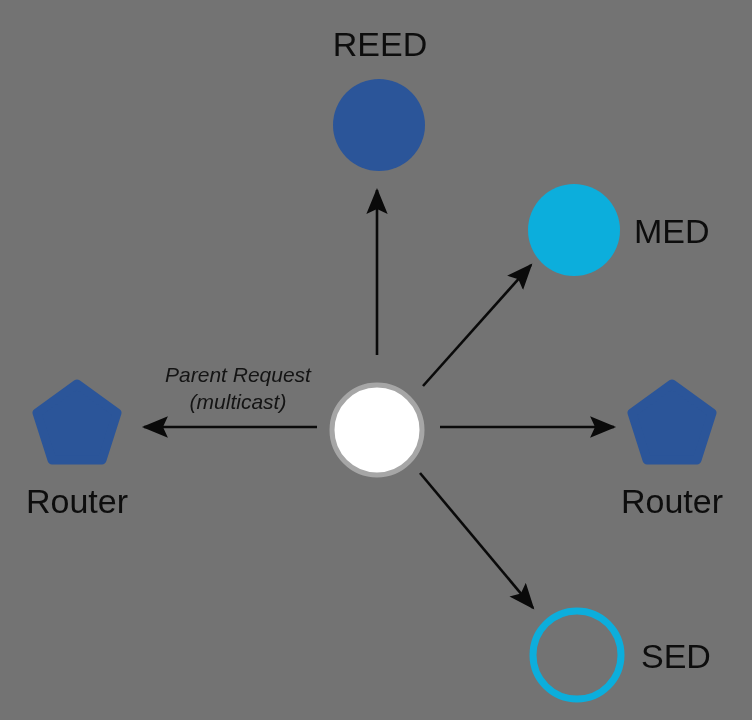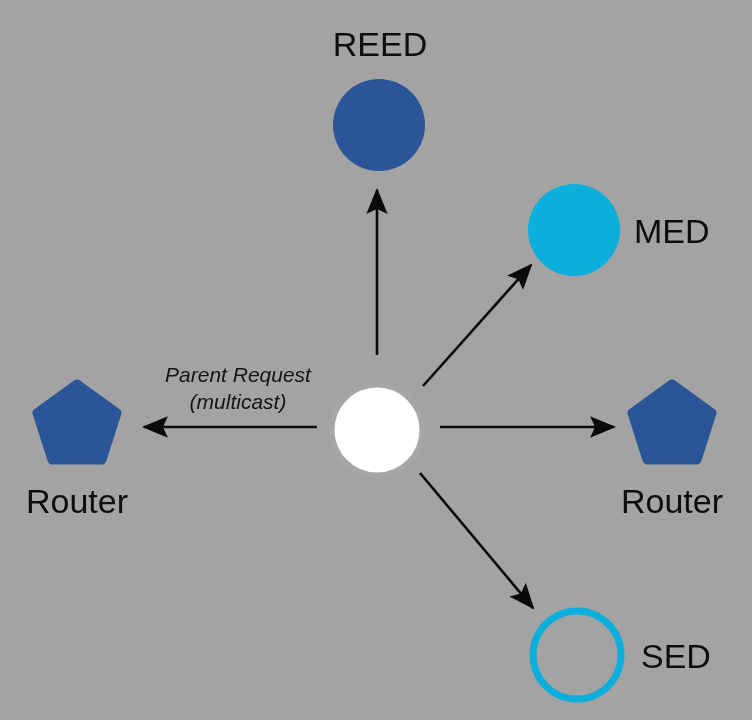--- a/index.html
+++ b/index.html
@@ -8,21 +8,21 @@
     padding: 0;
     background: #ffffff;
   }
   body {
     font-family: "Liberation Sans", sans-serif;
   }
   #stage {
     position: relative;
     width: 752px;
     height: 720px;
-    background: #a3a3a3;
+    background: #737373;
     overflow: hidden;
   }
   #diagram-svg {
     position: absolute;
     left: 0;
     top: 0;
     width: 752px;
     height: 720px;
     display: block;
   }

